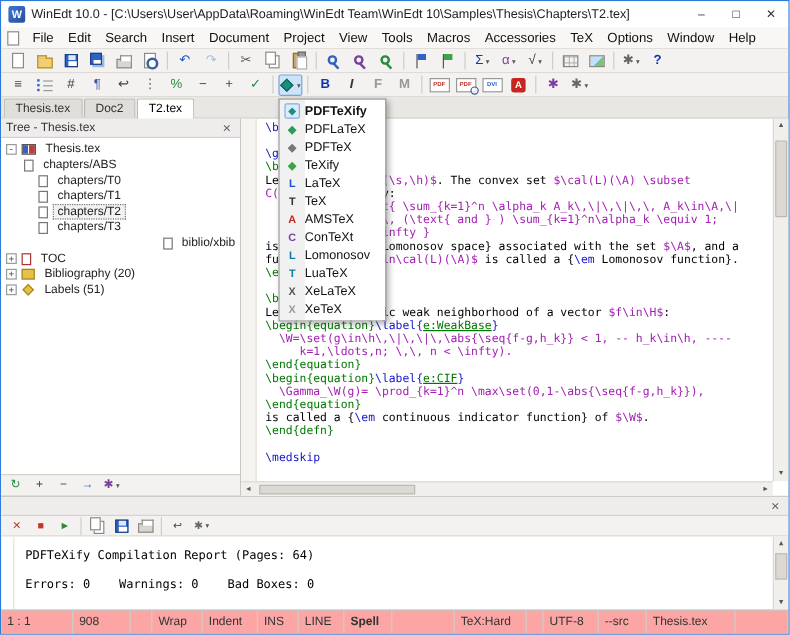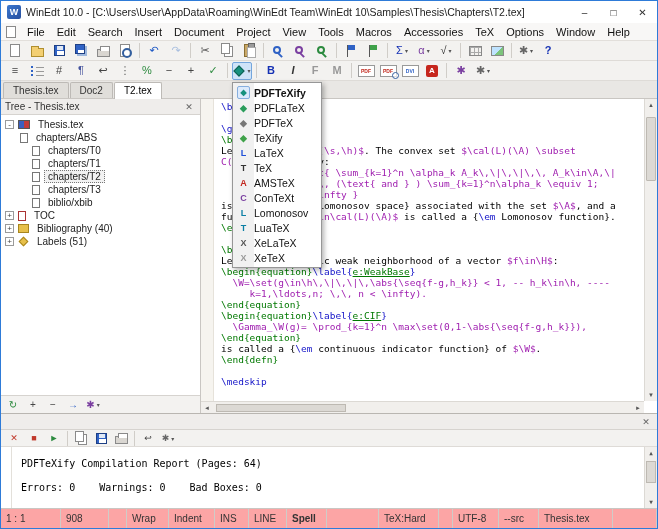--- a/index.html
+++ b/index.html
@@ -357,34 +357,34 @@
           <div class="titem" style="padding-left: 18px;">
             <span class="texp-sp"></span>
             <span class="ticon k-tpage"></span>
             <span class="tlabel tsel">chapters/T2</span>
           </div>
           <div class="titem" style="padding-left: 18px;">
             <span class="texp-sp"></span>
             <span class="ticon k-tpage"></span>
             <span class="tlabel">chapters/T3</span>
           </div>
-          <div class="titem" style="padding-left: 18px;">
+          <div class="titem" style="padding-left: 18px; justify-content: flex-end;">
             <span class="texp-sp"></span>
             <span class="ticon k-tpage"></span>
             <span class="tlabel">biblio/xbib</span>
           </div>
           <div class="titem" style="padding-left: 4px;">
             <span class="texp">+</span>
             <span class="ticon k-toc"></span>
             <span class="tlabel">TOC</span>
           </div>
           <div class="titem" style="padding-left: 4px;">
             <span class="texp">+</span>
             <span class="ticon k-bib"></span>
-            <span class="tlabel">Bibliography (40)</span>
+            <span class="tlabel">Bibliography (20)</span>
           </div>
           <div class="titem" style="padding-left: 4px;">
             <span class="texp">+</span>
             <span class="ticon k-labels"></span>
             <span class="tlabel">Labels (51)</span>
           </div>
         </div>
       <div class="treebar" id="treebar">
           <span class="icn">
             <span class="g" style="color: rgb(43, 138, 62);">↻</span>

